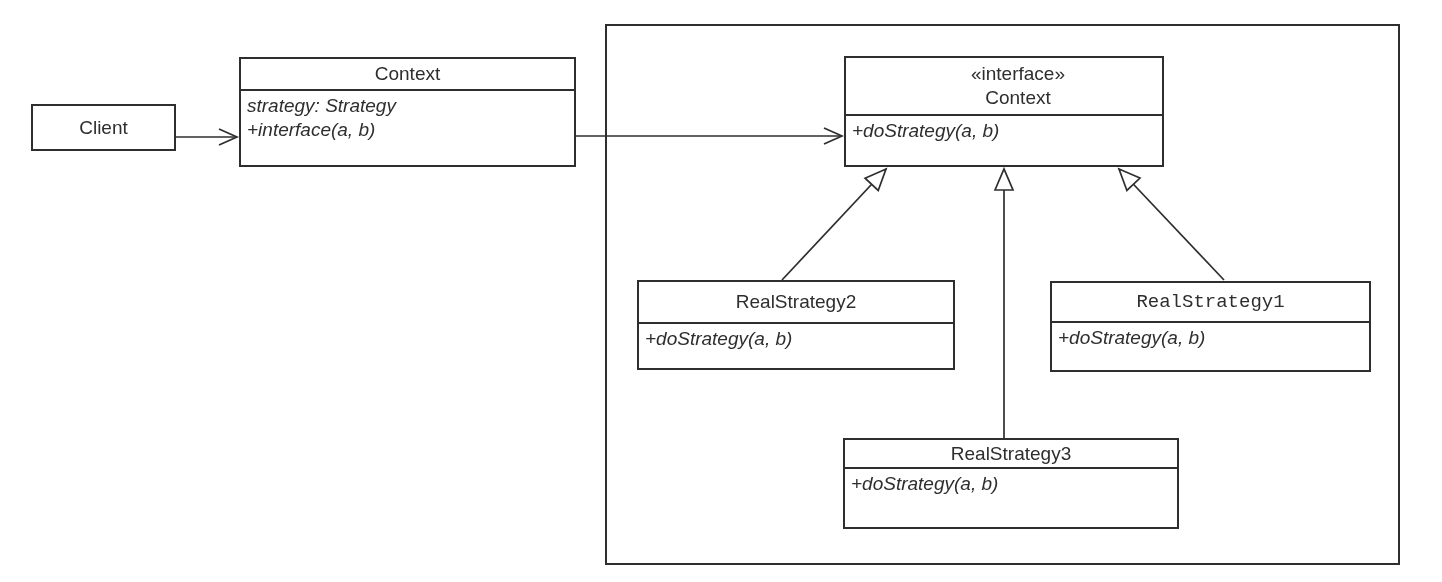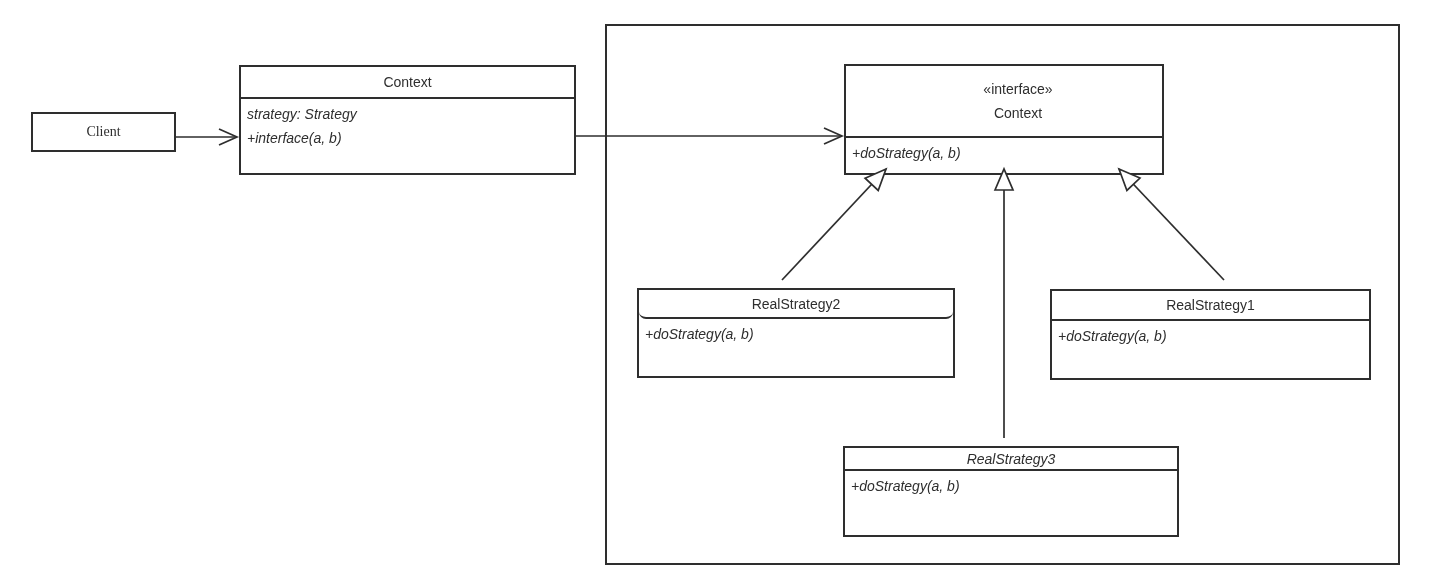--- a/index.html
+++ b/index.html
@@ -21,49 +21,48 @@
     position: absolute;
     left: 605px; top: 24px;
     width: 795px; height: 541px;
     border: 2px solid var(--stroke);
     background: transparent;
   }
   .uml-class {
     position: absolute;
     border: 2px solid var(--stroke);
     background: var(--background);
-    font-size: 14px;
+    font-size: 19px;
     line-height: 24px;
-    margin-top: 8px;
   }
   .uml-class .title {
     display: flex;
     flex-direction: column;
     align-items: center;
     justify-content: center;
     border-bottom: 2px solid var(--stroke);
     text-align: center;
     width: 100%;
   }
   .uml-class .title.no-sep { border-bottom: none; height: 100%; }
   .uml-class .body { padding: 3px 6px 0 6px; font-style: italic; }
   .member { white-space: nowrap; }
 
   
-  .box-client   { left: 31px;  top: 104px; width: 145px; height: 40px; font-family: Liberation Serif, serif; }
+  .box-client   { left: 31px;  top: 104px; width: 145px; height: 47px; }
   .box-context  { left: 239px; top: 57px;  width: 337px; height: 110px; }
   .box-context .title { height: 32px; }
   .box-strategy { left: 844px; top: 56px;  width: 320px; height: 111px; }
-  .box-strategy .title { height: 72px; padding-left: 28px; }
+  .box-strategy .title { height: 58px; padding-left: 28px; }
   .box-rs2 { left: 637px;  top: 280px; width: 318px; height: 90px; }
-  .box-rs2 .title { height: 29px; border-radius: 7px; }
+  .box-rs2 .title { height: 42px; }
   .box-rs1 { left: 1050px; top: 281px; width: 321px; height: 91px; }
-  .box-rs1 .title { height: 30px; }
+  .box-rs1 .title { height: 40px; font-family: Liberation Mono, monospace; }
   .box-rs3 { left: 843px;  top: 438px; width: 336px; height: 91px; }
-  .box-rs3 .title { height: 23px; font-style: italic; }
+  .box-rs3 .title { height: 29px; }
 
   .connector-layer {
     position: absolute;
     left: 0; top: 0;
     width: 1442px; height: 582px;
     pointer-events: none;
   }
   .connector-layer line { stroke: var(--stroke); stroke-width: 1.7px; fill: none; }
   .mk { stroke: var(--stroke); stroke-width: 1.7px; }
 </style>

